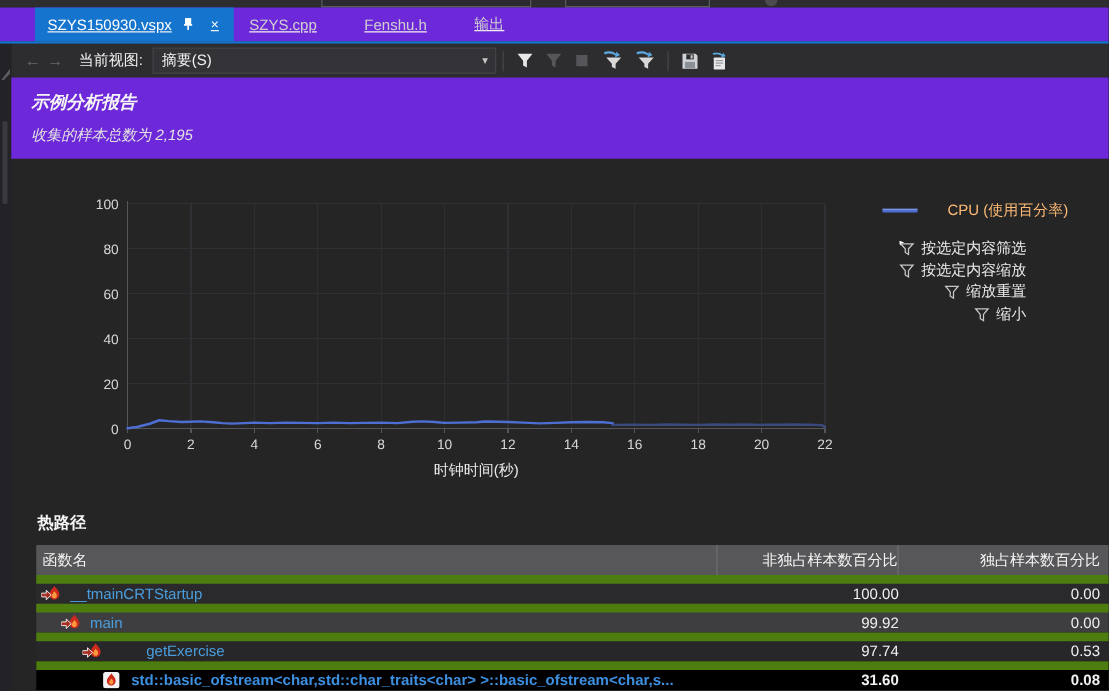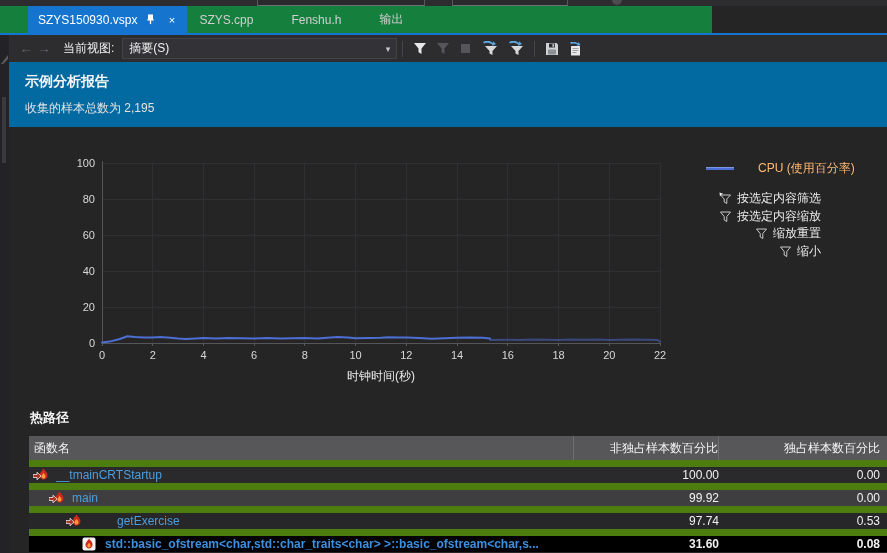--- a/index.html
+++ b/index.html
@@ -12,21 +12,21 @@
     -webkit-font-smoothing: antialiased;
   }
   
   .top-sliver { position: absolute; left: 0; top: 0; width: 887px; height: 6px; background: #2d2d30; }
   .top-fragment { position: absolute; top: 0; height: 6px; background: #2a2a2e; border-left: 1px solid #555a5e; border-right: 1px solid #555a5e; border-bottom: 1px solid #6a6f73; }
   .frag-a { left: 257px; width: 168px; }
   .frag-b { left: 452px; width: 116px; }
   .frag-dot { position: absolute; left: 612px; top: 0; width: 10px; height: 5px; background: #4c4c50; border-radius: 0 0 5px 5px; }
 
   
-  .tabbar { position: absolute; left: 0; top: 6px; width: 712px; height: 27px; background: #15803d; display: flex; padding-left: 28px; }
+  .tabbar { position: absolute; left: 0; top: 6px; width: 887px; height: 27px; background: #6d28d9; display: flex; padding-left: 28px; text-decoration: underline; }
   .tab { display: flex; align-items: center; padding: 0 14px; font-size: 12px; color: #d0d0d0; cursor: default; }
   .tab.active { background: #1575ce; color: #ffffff; padding: 0 8px 0 10px; }
   .tab.inactive { padding: 0 26px 0 12px; }
   .tab .tab-label { white-space: nowrap; }
   .tab-btn { display: inline-flex; align-items: center; justify-content: center; width: 15px; height: 15px; margin-left: 6px; border-radius: 2px; color: #ffffff; font-size: 11px; }
   .tab-underline { position: absolute; left: 0; top: 33px; width: 887px; height: 2px; background: #1575ce; }
 
   
   .toolbar { position: absolute; left: 9px; top: 35px; width: 878px; height: 27px; background: #2d2d30; display: flex; align-items: center; font-size: 12px; }
   .nav-arrow { color: #68686d; font-size: 13px; width: 18px; text-align: center; }
@@ -38,21 +38,21 @@
   .tb-sep { width: 1px; height: 16px; background: #46464a; margin: 0 5px; }
   .tb-btn { width: 21px; height: 21px; display: inline-flex; align-items: center; justify-content: center; margin: 0 1px; }
   .tb-btn.wide { width: 24px; }
 
   
   .left-strip { position: absolute; left: 0; top: 35px; width: 9px; height: 518px; background: #232327; }
   .strip-mark-a { position: absolute; left: 1px; top: 20px; width: 7px; height: 9px; background: #5c5c60; clip-path: polygon(0 100%, 100% 0, 100% 45%, 30% 100%); }
   .strip-mark-b { position: absolute; left: 2px; top: 62px; width: 4px; height: 66px; background: #3a3a3e; }
 
   
-  .header-band { position: absolute; left: 9px; top: 62px; width: 878px; height: 65px; background: #0369a1; }
+  .header-band { position: absolute; left: 9px; top: 62px; width: 878px; height: 65px; background: #6d28d9; font-style: italic; }
   .report-title { position: absolute; left: 16px; top: 11px; font-size: 14px; font-weight: bold; color: #f5f5f5; }
   .report-subtitle { position: absolute; left: 16px; top: 38px; font-size: 12px; color: #e2e2e2; }
 
   
   .chart-wrap { position: absolute; left: 62px; top: 147px; width: 620px; height: 250px; }
   .chart-wrap svg { display: block; }
   .legend { position: absolute; left: 706px; top: 160px; display: flex; align-items: center; }
   .legend-swatch { width: 28px; height: 3px; background: #4d6ed3; border-top: 1px solid #7d96e0; }
   .legend-label { margin-left: 24px; font-size: 12px; color: #fdba74; white-space: nowrap; }
   .chart-actions { position: absolute; left: 719px; top: 190px; }

